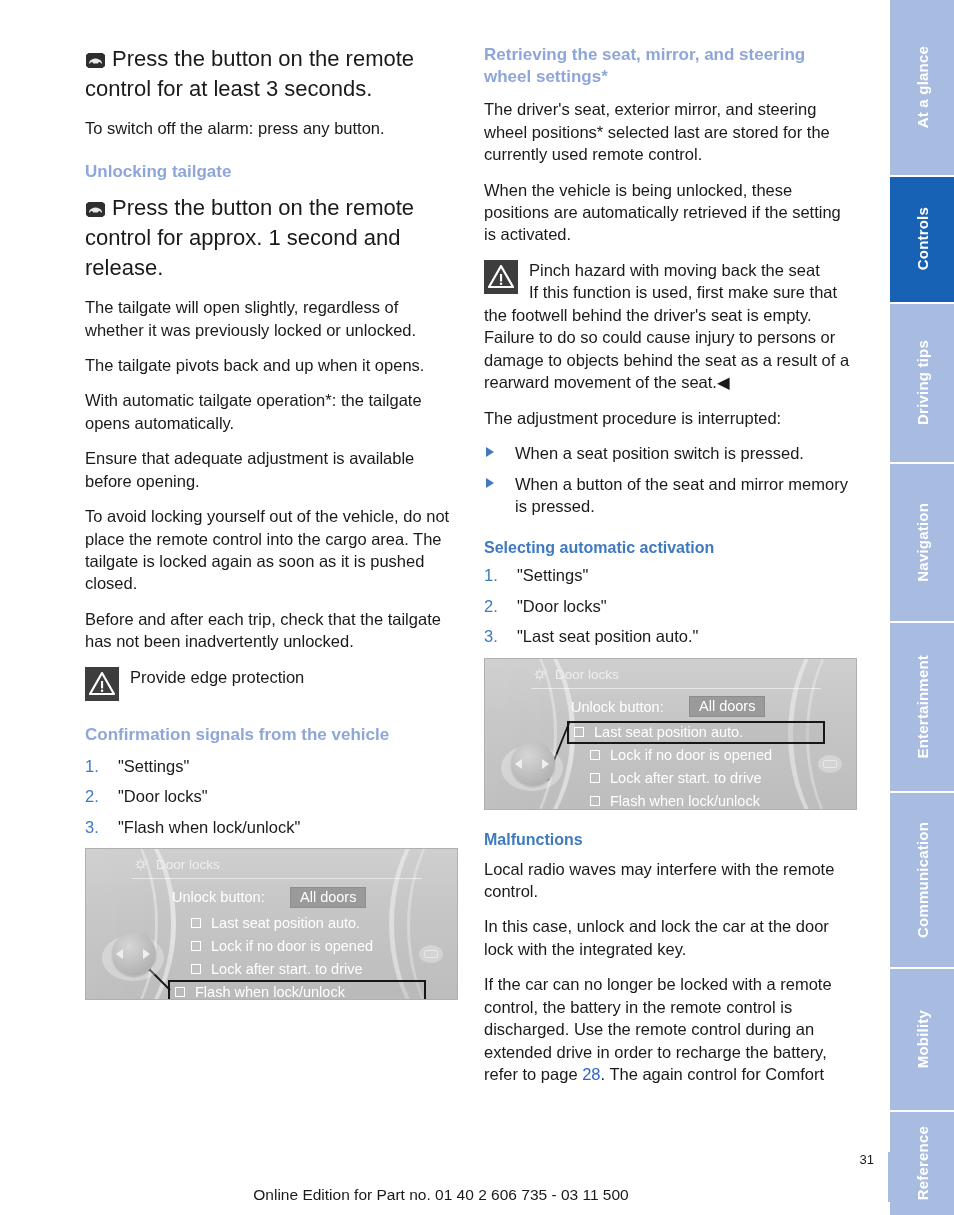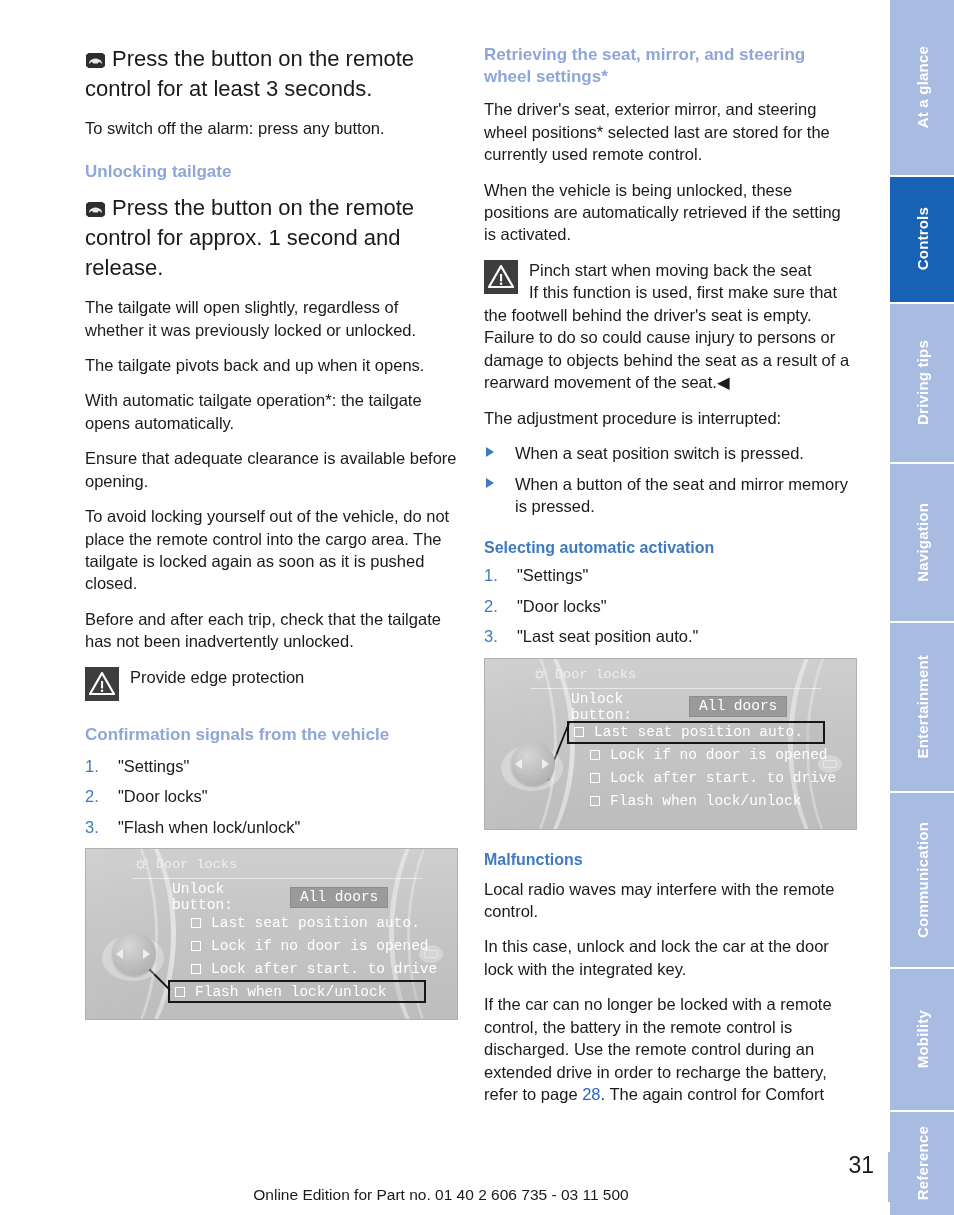--- a/index.html
+++ b/index.html
@@ -165,26 +165,26 @@
   .warn .wi svg { position: absolute; left: 4px; top: 5px; }
   .warn .w-title { font-weight: normal; }
   .warn .w-body  { }
   .warn::after { content: ""; display: block; clear: both; }
 
   .blue-ref { color: #2a64c8; }
 
   
   .idrive {
     position: relative;
-    width: 373px; height: 172px;
+    width: 373px; height: 152px;
     background: linear-gradient(180deg,#cfcfcf 0%,#c6c6c6 40%,#bdbdbd 100%);
     border: 1px solid #b0b0b0;
     overflow: hidden;
     margin: 6px 0 0 0;
-    font-family: Liberation Mono, monospace;
+    font-family: Liberation Sans, sans-serif;
   }
   .idrive .arcL, .idrive .arcR {
     position: absolute; top: -40%;
     height: 180%;
     border-radius: 50%;
     pointer-events: none;
   }
   .idrive .arcL {
     left: -120px; width: 210px;
     border-right: 5px solid rgba(255,255,255,0.45);
@@ -311,21 +311,21 @@
     position: absolute;
     left: 0; right: 0; top: 1186px;
     text-align: center;
     font-size: 15.5px;
     color: #1a1a1a;
     padding-right: 72px;
   }
   .page-num {
     position: absolute;
     right: 80px; top: 1152px;
-    font-size: 23px;
+    font-size: 13px;
     color: #1a1a1a;
   }
   .page-num-bar {
     position: absolute;
     right: 54px; top: 1152px;
     width: 12px; height: 50px;
     background: #a8bbe0;
   }
 </style>
 </head>
@@ -357,21 +357,21 @@
           <path d="M4 9.5 C5.5 6.5 8 5.5 10.5 5.5 C13 5.5 15.5 6.5 17 9.5 L17 10.5 L4 10.5 Z" fill="#e9e9e9"></path>
           <circle cx="6.6" cy="10.6" r="1.5" fill="#2e2e2e"></circle>
           <circle cx="14.4" cy="10.6" r="1.5" fill="#2e2e2e"></circle>
         </svg>
       </span><span>Press the button on the remote control for approx. 1 second and release.</span>
     </p>
 
     <p class="body">The tailgate will open slightly, regardless of whether it was previously locked or unlocked.</p>
     <p class="body">The tailgate pivots back and up when it opens.</p>
     <p class="body">With automatic tailgate operation*: the tailgate opens automatically.</p>
-    <p class="body">Ensure that adequate clearance is available before opening.</p>
+    <p class="body">Ensure that adequate adjustment is available before opening.</p>
     <p class="body">To avoid locking yourself out of the vehicle, do not place the remote control into the cargo area. The tailgate is locked again as soon as it is pushed closed.</p>
     <p class="body">Before and after each trip, check that the tailgate has not been inadvertently unlocked.</p>
 
     <div class="warn">
       <span class="wi">
         <svg width="26" height="24" viewBox="0 0 26 24">
           <path d="M13 1 L25 22 L1 22 Z" fill="none" stroke="#ffffff" stroke-width="2.2" stroke-linejoin="round"></path>
           <rect x="12" y="9" width="2.1" height="7.4" fill="#ffffff"></rect>
           <circle cx="13.05" cy="18.7" r="1.25" fill="#ffffff"></circle>
         </svg>
@@ -466,21 +466,21 @@
     <p class="body">When the vehicle is being unlocked, these positions are automatically retrieved if the setting is activated.</p>
 
     <div class="warn">
       <span class="wi">
         <svg width="26" height="24" viewBox="0 0 26 24">
           <path d="M13 1 L25 22 L1 22 Z" fill="none" stroke="#ffffff" stroke-width="2.2" stroke-linejoin="round"></path>
           <rect x="12" y="9" width="2.1" height="7.4" fill="#ffffff"></rect>
           <circle cx="13.05" cy="18.7" r="1.25" fill="#ffffff"></circle>
         </svg>
       </span>
-      <span class="w-title">Pinch start when moving back the seat</span><br>
+      <span class="w-title">Pinch hazard with moving back the seat</span><br>
       <span class="w-body">If this function is used, first make sure that the footwell behind the driver's seat is empty. Failure to do so could cause injury to persons or damage to objects behind the seat as a result of a rearward movement of the seat.◀</span>
     </div>
 
     <p class="body">The adjustment procedure is interrupted:</p>
 
     <ul class="tri">
       <li>
         <span class="tri-ico"></span>
         <span>When a seat position switch is pressed.</span>
       </li>

